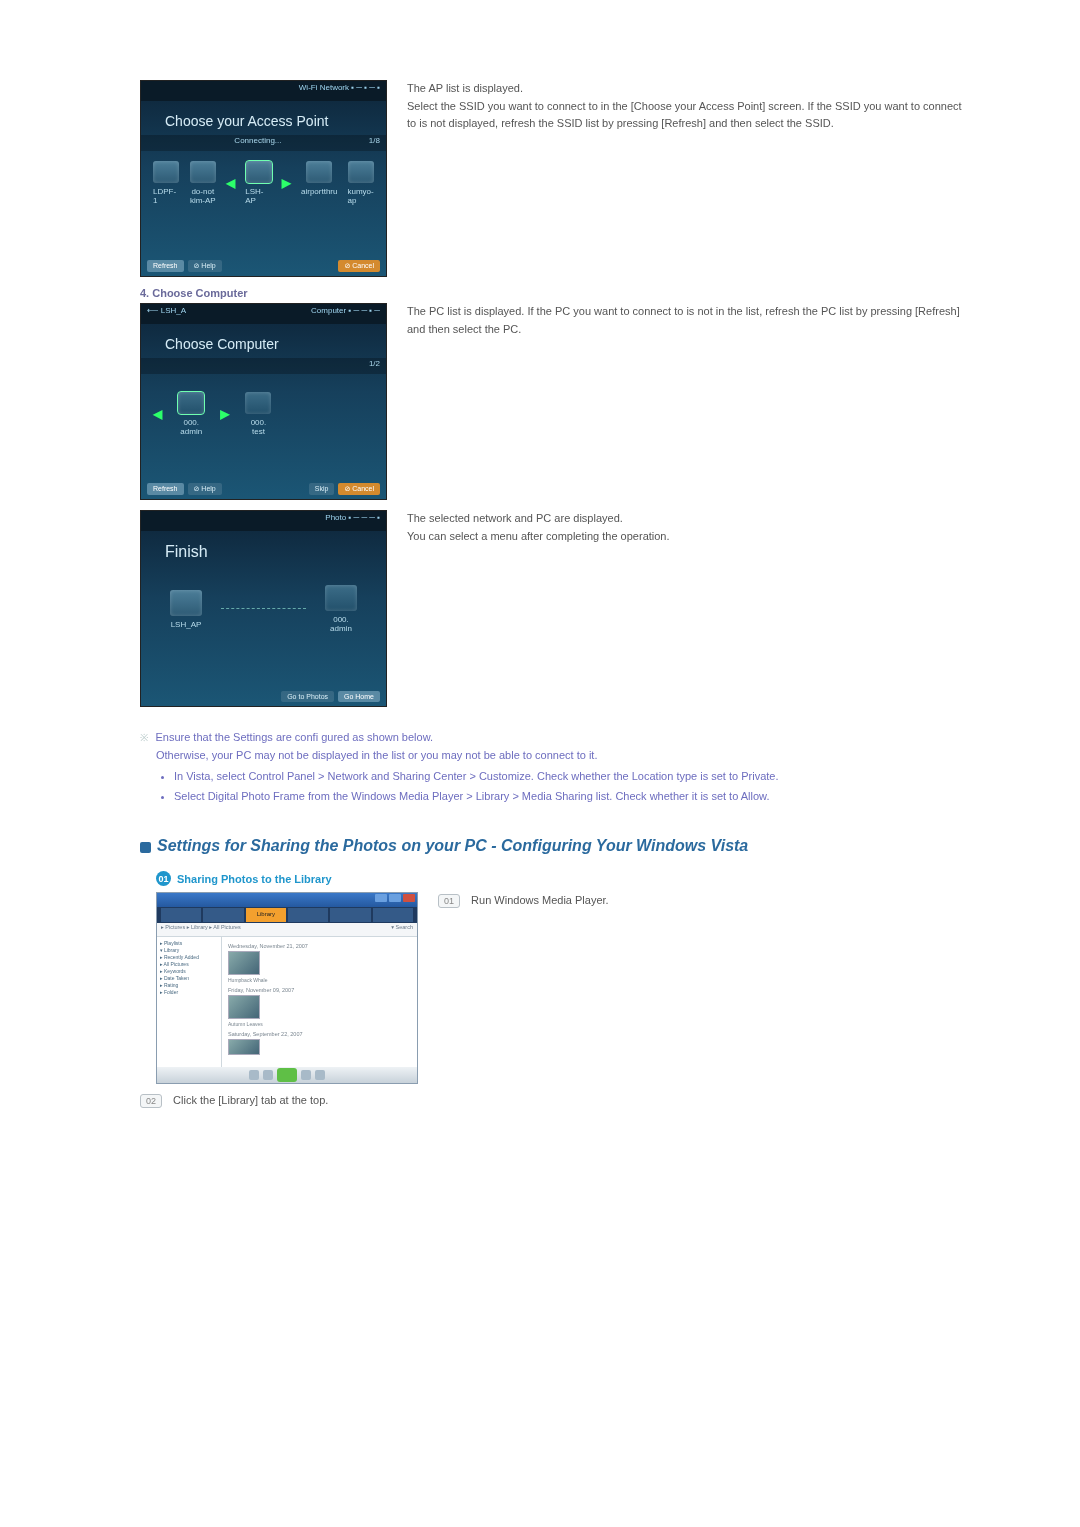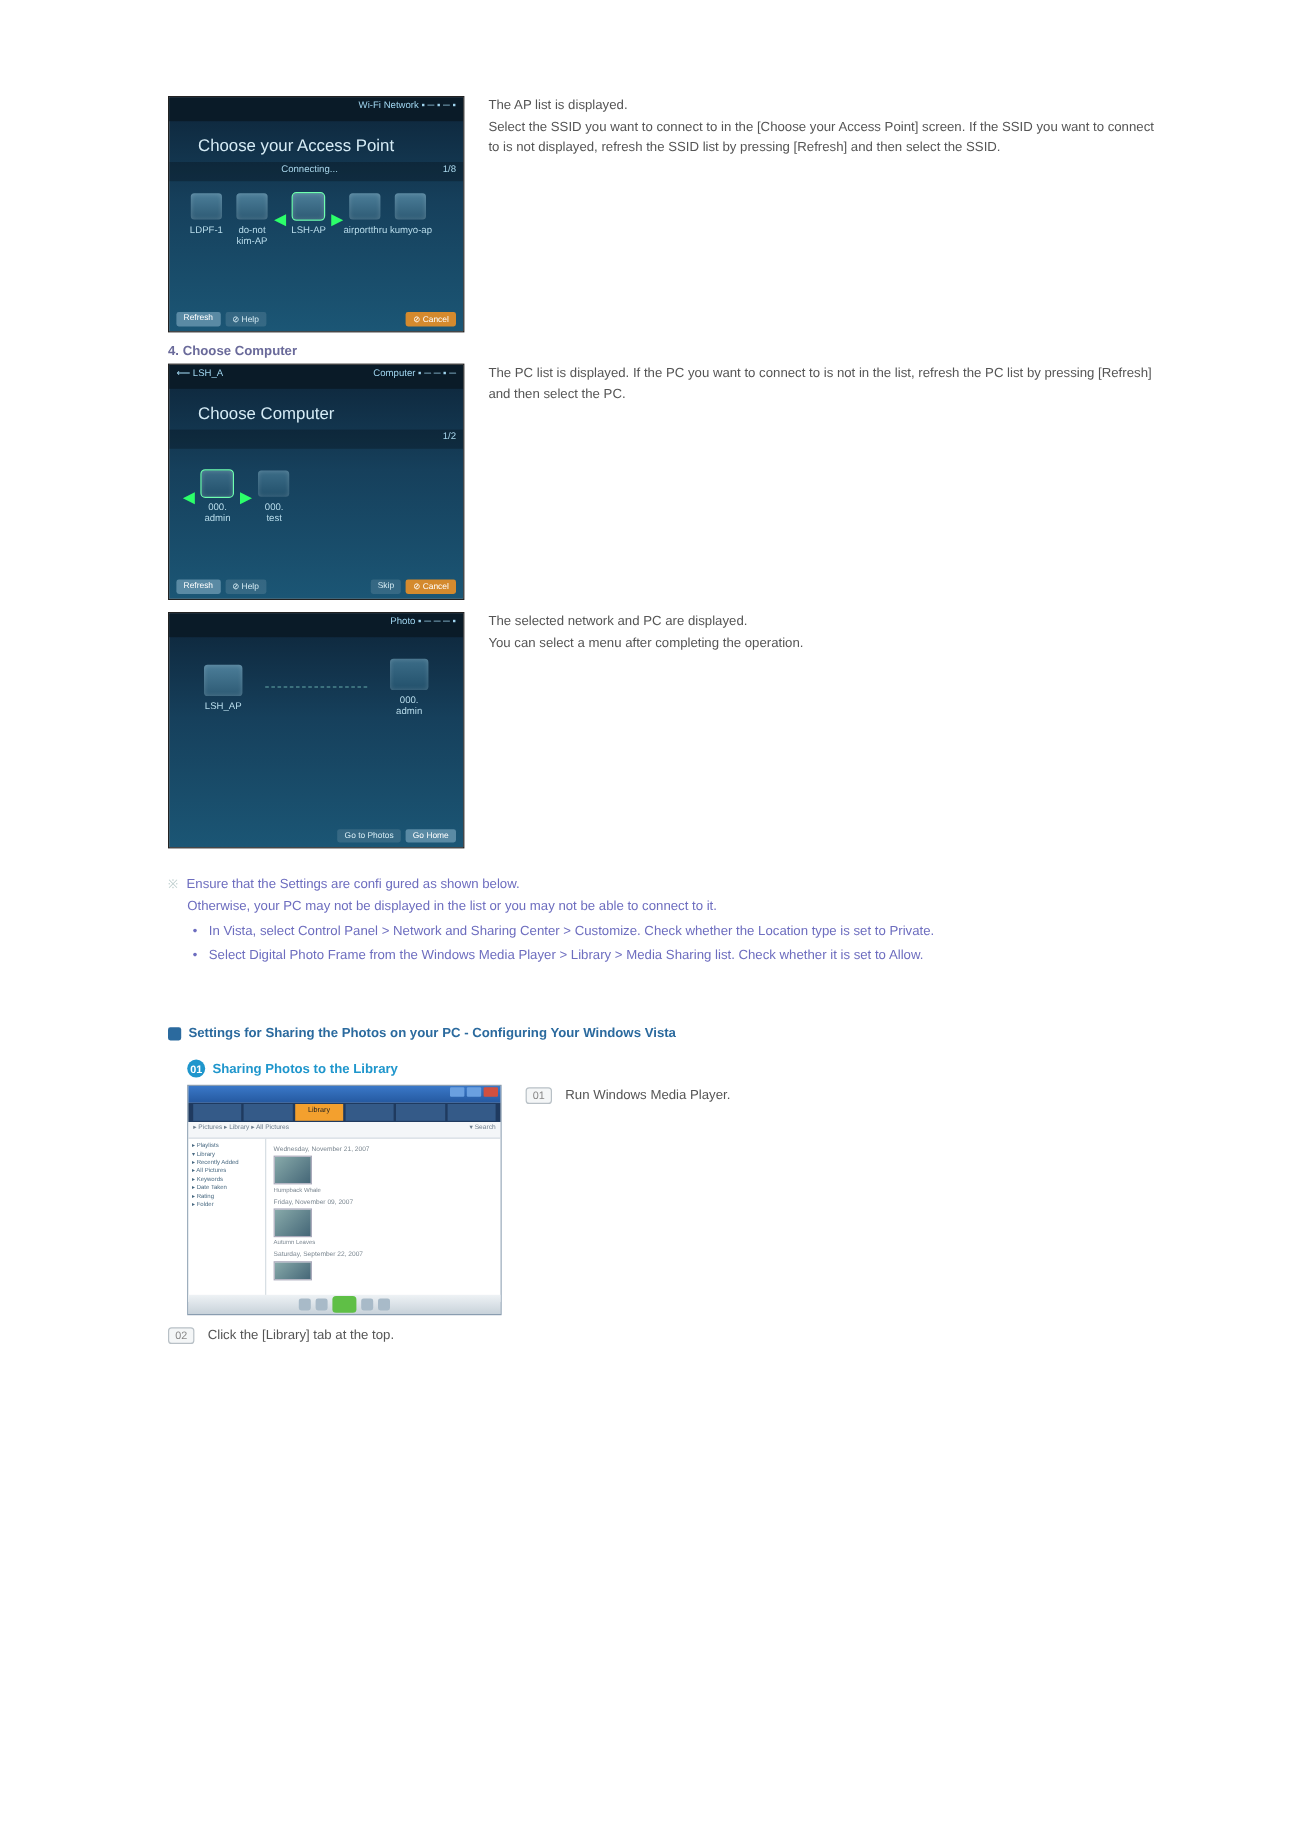--- a/index.html
+++ b/index.html
@@ -49,21 +49,21 @@
     background: rgba(0,0,0,0.25);
     height: 14px;
     font-size: 8px;
     display: flex;
     justify-content: space-between;
     padding: 1px 6px;
     color: #a8d5ea;
   }
   .screenshot .body {
     display: flex;
-    gap: 0;
+    gap: 10px;
     padding: 10px 12px;
     align-items: flex-start;
   }
   .ap-item {
     display: flex;
     flex-direction: column;
     align-items: center;
     font-size: 8px;
     color: #b8dceb;
     width: 38px;
@@ -138,23 +138,24 @@
     margin: 4px 0 0 34px;
     padding: 0;
     color: #6d6dbf;
   }
   .note-block ul li {
     margin-bottom: 2px;
   }
   .section-heading {
     color: #2b6a9e;
     font-weight: bold;
-    font-size: 11px;
-    margin-top: 50px;
+    font-size: 16px;
+    margin-top: 32px;
     margin-bottom: 16px;
+    font-style: italic;
   }
   .section-heading::before {
     content: "";
     display: inline-block;
     width: 11px;
     height: 11px;
     background: #2b6a9e;
     margin-right: 6px;
     border-radius: 2px;
     vertical-align: middle;
@@ -396,20 +397,21 @@
       </div>
     </div>
     <div class="desc">The PC list is displayed. If the PC you want to connect to is not in the list, refresh the PC list by pressing [Refresh] and then select the PC.</div>
   </div>
 
   <div class="row">
     <div class="screenshot">
       <div class="topbar">
         <span>Photo ▪ ─ ─ ─ ▪</span>
       </div>
+      <div class="title" style="font-size:16px">Finish</div>
       <div style="display:flex;align-items:center;justify-content:space-between;padding:18px 20px 10px 20px">
         <div class="ap-item" style="width:50px">
           <div class="ap-icon" style="width:32px;height:26px"></div>
           <span>LSH_AP</span>
         </div>
         <div style="flex:1;height:1px;border-top:1px dashed #6aa;margin:0 10px"></div>
         <div class="ap-item" style="width:50px">
           <div class="ap-icon pc" style="width:32px;height:26px"></div>
           <span style="white-space:pre-line;text-align:center">000.
 admin</span>

